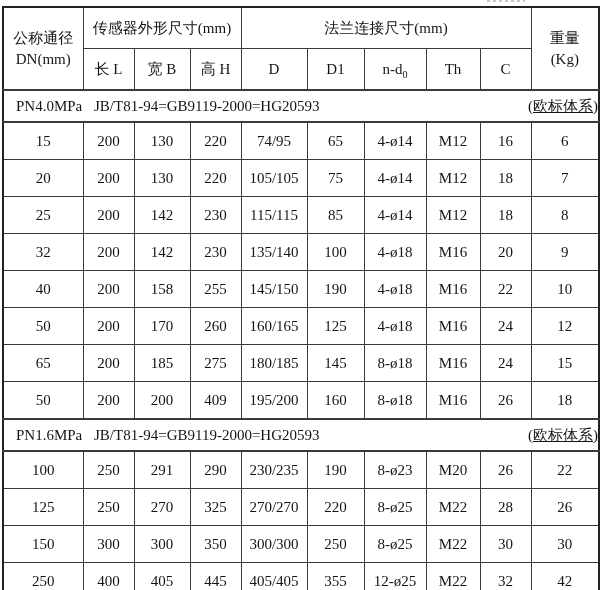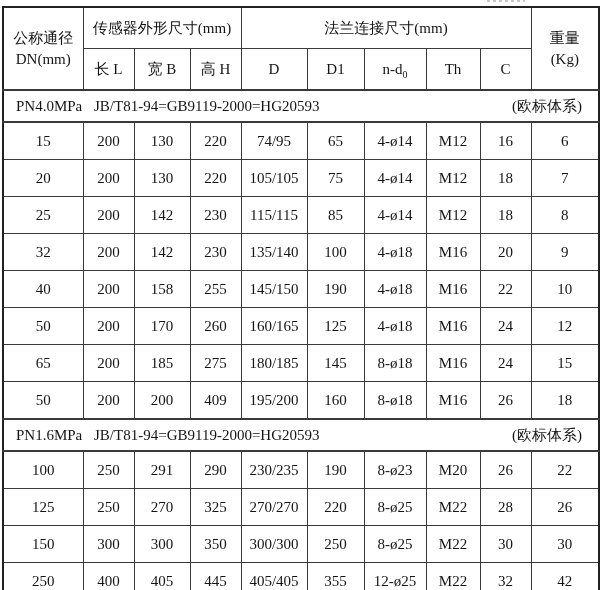--- a/index.html
+++ b/index.html
@@ -59,22 +59,23 @@
     text-align: left;
     flex: 0 0 auto;
   }
   .section-cell .standard {
     text-align: left;
     flex: 0 1 auto;
     font-family: Liberation Serif, serif;
   }
   .section-cell .note {
     margin-left: auto;
-    padding-right: 16px;
+    padding-right: 0;
     text-align: right;
+    text-decoration: underline;
   }
   sub.nd-sub {
     font-size: 10px;
     line-height: 0;
   }
 </style>
 </head>
 <body>
 
 <div class="artifact"></div>

